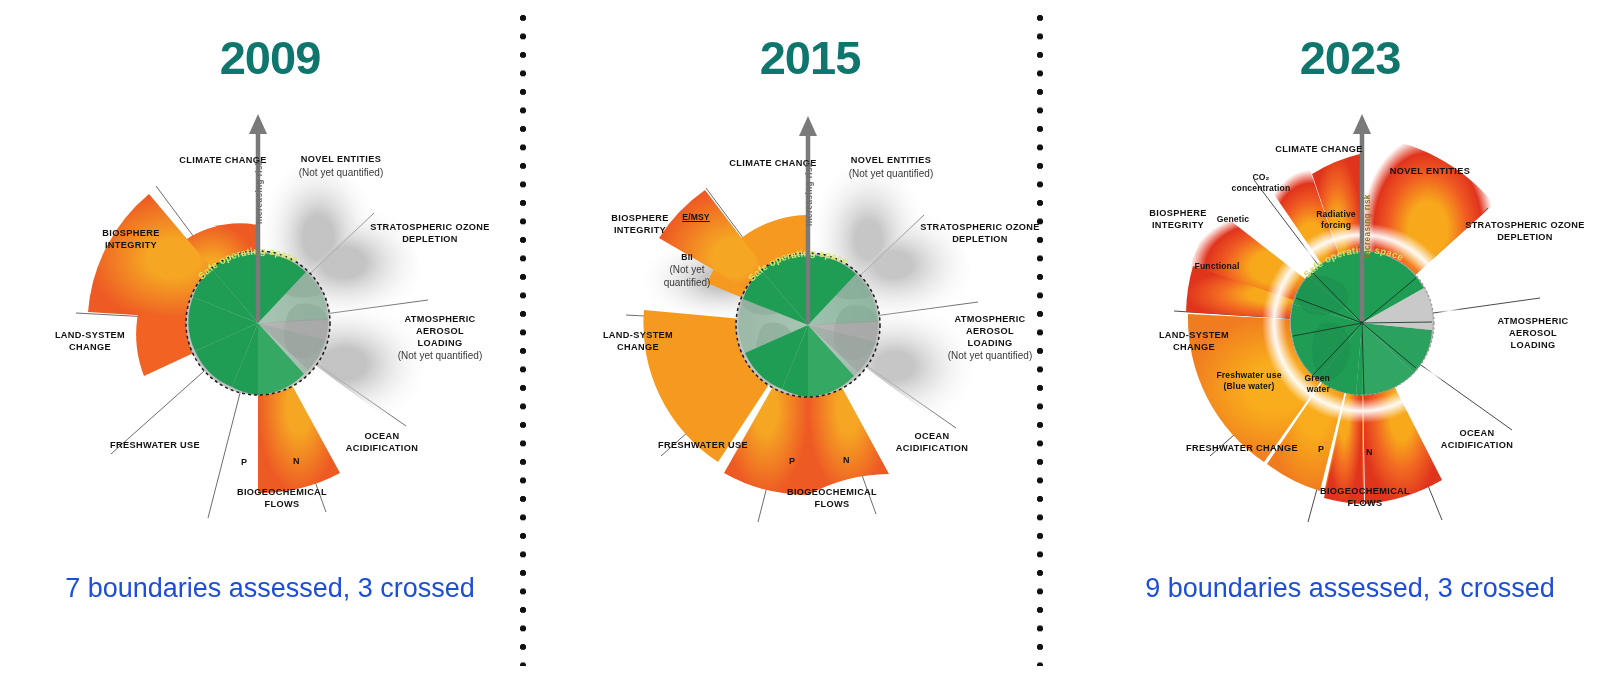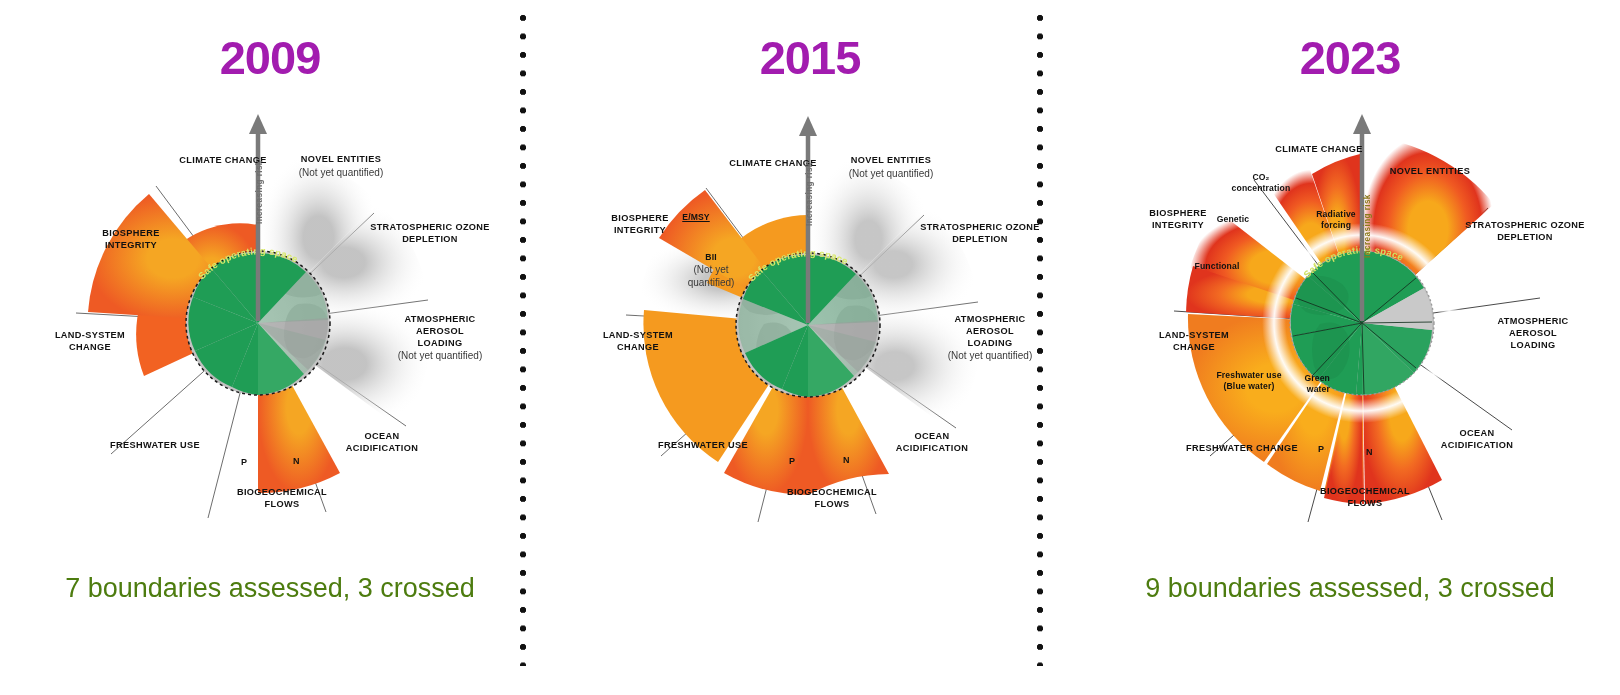--- a/index.html
+++ b/index.html
@@ -16,25 +16,25 @@
     position:absolute;top:14px;width:8px;height:652px;
     background-image:radial-gradient(circle at 4px 4px, #111 2.9px, rgba(0,0,0,0) 3.2px);
     background-size:8px 18.5px;background-repeat:repeat-y;
   }
   #div1{left:519px;}
   #div2{left:1036px;}
 
   .panel-title{
     position:absolute;top:30px;left:0;width:100%;
     text-align:center;font-size:47px;font-weight:bold;letter-spacing:-1px;
-    color:#a21caf;
+    color:#0f766e;
   }
   .caption{
     position:absolute;top:572px;left:0;width:100%;
-    text-align:center;font-size:27px;line-height:1.22;color:#4d7c0f;font-weight:400;
+    text-align:center;font-size:27px;line-height:1.22;color:#1d4ed8;font-weight:400;
   }
   .wheel{position:absolute;}
   .wheel svg{display:block;overflow:visible;}
 
   .lbl{
     position:absolute;
     font-size:9.2px;font-weight:bold;letter-spacing:.35px;
     color:#111;line-height:1.28;text-align:center;
     white-space:pre-line;
   }
@@ -262,21 +262,21 @@
     <div class="lbl" style="left:340px;top:431px;width:104px;">OCEAN
 ACIDIFICATION</div>
     <div class="lbl" style="left:222px;top:487px;width:140px;">BIOGEOCHEMICAL
 FLOWS</div>
     <div class="lbl" style="left:104px;top:440px;width:118px;">FRESHWATER USE</div>
     <div class="lbl" style="left:46px;top:330px;width:104px;">LAND-SYSTEM
 CHANGE</div>
     <div class="lbl" style="left:55px;top:213px;width:90px;">BIOSPHERE
 INTEGRITY</div>
     <div class="lbl sub" style="left:126px;top:212px;width:60px;text-decoration:underline;">E/MSY</div>
-    <div class="lbl sub" style="left:108px;top:252px;width:78px;margin-left:24px;"><span>BII</span><span class="nq">(Not yet quantified)</span></div>
+    <div class="lbl sub" style="left:108px;top:252px;width:78px;"><span>BII</span><span class="nq">(Not yet quantified)</span></div>
     <div class="pn" style="left:249px;top:456px;">P</div>
     <div class="pn" style="left:303px;top:455px;">N</div>
     <div class="risk" style="left:265px;top:150px;height:76px;">Increasing risk</div>
 
   </div>
 
   <div class="panel">
     <div class="panel-title">2023</div>
 
     <div class="wheel" style="left:32px;top:108px;width:500px;height:430px;">

